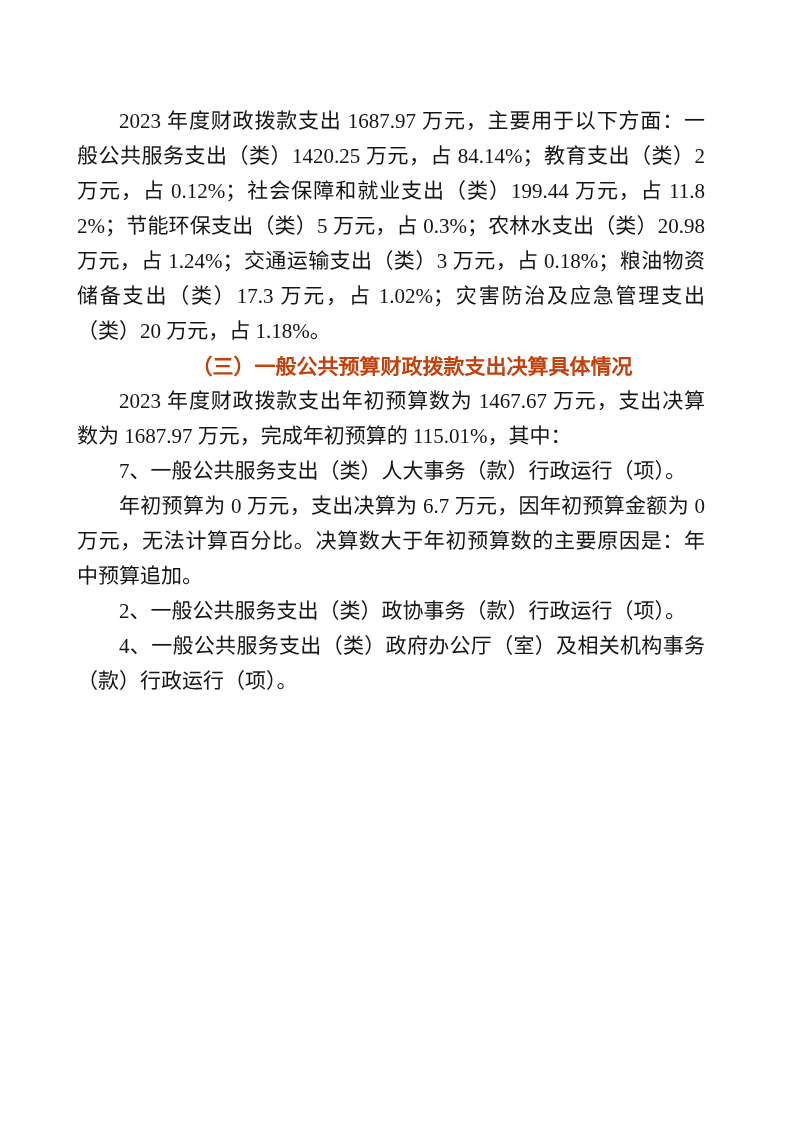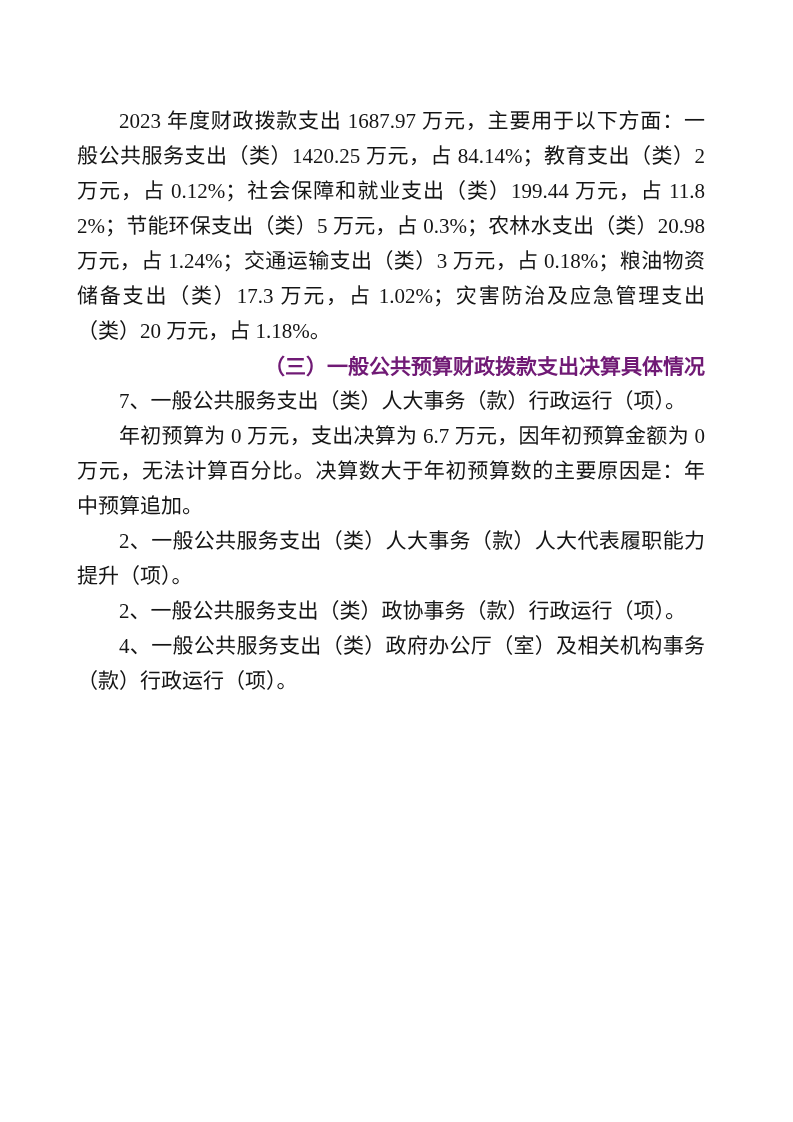--- a/index.html
+++ b/index.html
@@ -27,30 +27,30 @@
   }
   .para {
     margin: 0;
     padding: 0;
     text-indent: 2em;
     word-break: break-all;
   }
   .para.heading {
     font-family: "Liberation Sans", "DejaVu Sans", sans-serif;
     font-weight: 700;
-    color: #701a75;
-    text-align: right;
+    color: #c2410c;
+    text-align: center;
   }
 </style>
 </head>
 <body>
 
 <div class="page">
   <div class="doc-body">
       <p class="para">2023 年度财政拨款支出 1687.97 万元，主要用于以下方面：一般公共服务支出（类）1420.25 万元，占 84.14%；教育支出（类）2 万元，占 0.12%；社会保障和就业支出（类）199.44 万元，占 11.82%；节能环保支出（类）5 万元，占 0.3%；农林水支出（类）20.98 万元，占 1.24%；交通运输支出（类）3 万元，占 0.18%；粮油物资储备支出（类）17.3 万元，占 1.02%；灾害防治及应急管理支出（类）20 万元，占 1.18%。</p>
       <p class="para heading">（三）一般公共预算财政拨款支出决算具体情况</p>
+      <p class="para">2023 年度财政拨款支出年初预算数为 1467.67 万元，支出决算数为 1687.97 万元，完成年初预算的 115.01%，其中：</p>
       <p class="para">7、一般公共服务支出（类）人大事务（款）行政运行（项）。</p>
       <p class="para">年初预算为 0 万元，支出决算为 6.7 万元，因年初预算金额为 0 万元，无法计算百分比。决算数大于年初预算数的主要原因是：年中预算追加。</p>
-      <p class="para">2、一般公共服务支出（类）人大事务（款）人大代表履职能力提升（项）。</p>
       <p class="para">2、一般公共服务支出（类）政协事务（款）行政运行（项）。</p>
       <p class="para">4、一般公共服务支出（类）政府办公厅（室）及相关机构事务（款）行政运行（项）。</p>
     </div>
 </div>
 
 </body></html>

